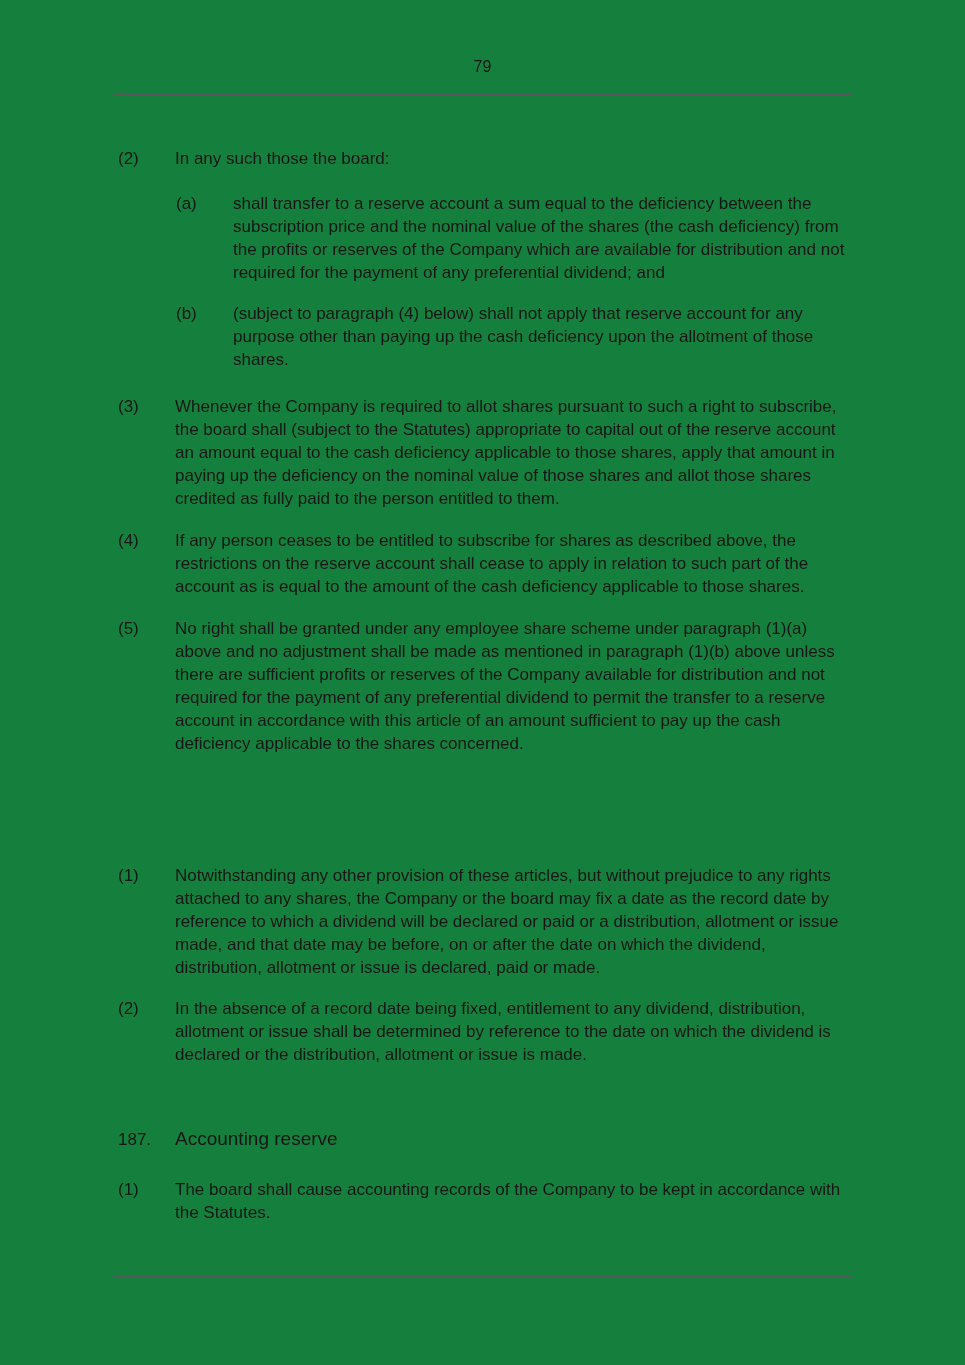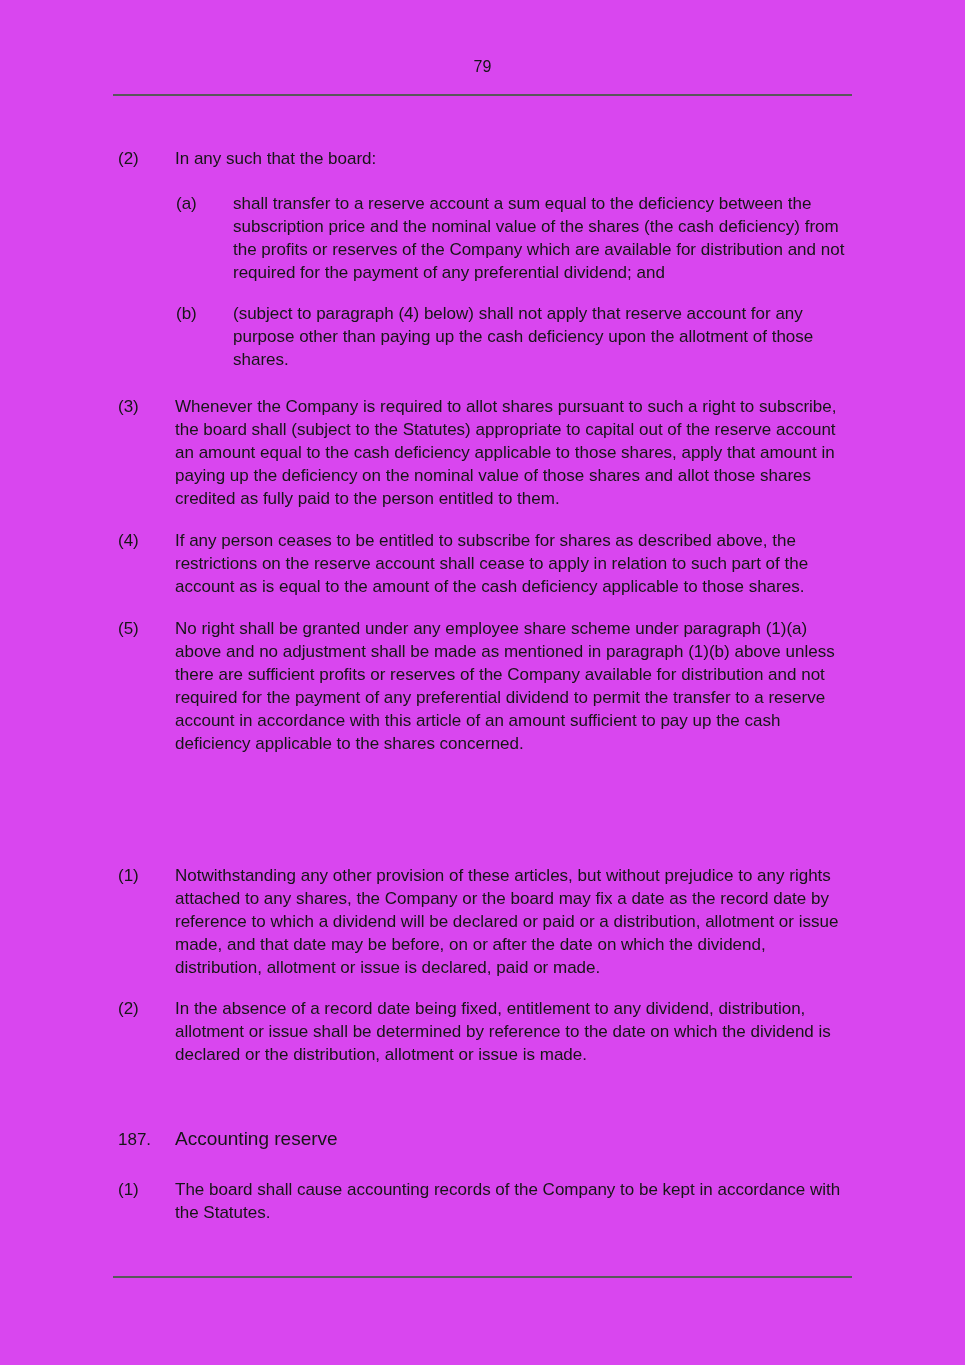--- a/index.html
+++ b/index.html
@@ -4,21 +4,21 @@
 <style>
   html, body {
     margin: 0;
     padding: 0;
     background: #ffffff;
   }
   .page {
     position: relative;
     width: 965px;
     height: 1365px;
-    background: #d946ef;
+    background: #15803d;
     font-family: "Liberation Sans", sans-serif;
     color: #161616;
     overflow: hidden;
   }
   .page-number {
     position: absolute;
     top: 57px;
     left: 0;
     width: 100%;
     text-align: center;
@@ -79,21 +79,21 @@
 </head>
 <body>
 
 <div class="page">
 
   <div class="page-number">79</div>
   <div class="rule rule-top"></div>
 
   <div class="clause lvl1" style="top:147px">
     <span class="label">(2)</span>
-    <div class="text">In any such that the board:</div>
+    <div class="text">In any such those the board:</div>
   </div>
 
   <div class="clause lvl2" style="top:192px">
     <span class="label">(a)</span>
     <div class="text">shall transfer to a reserve account a sum equal to the deficiency between the subscription price and the nominal value of the shares (the cash deficiency) from the profits or reserves of the Company which are available for distribution and not required for the payment of any preferential dividend; and</div>
   </div>
 
   <div class="clause lvl2" style="top:302px">
     <span class="label">(b)</span>
     <div class="text">(subject to paragraph (4) below) shall not apply that reserve account for any purpose other than paying up the cash deficiency upon the allotment of those shares.</div>

